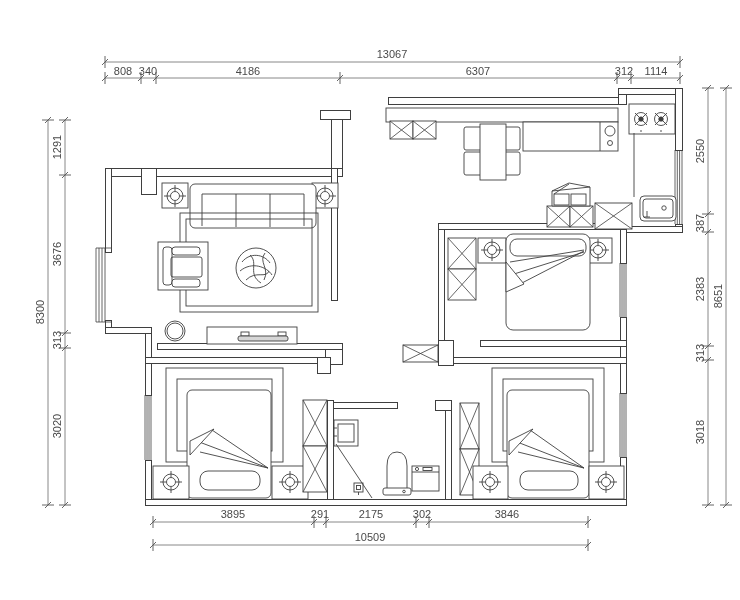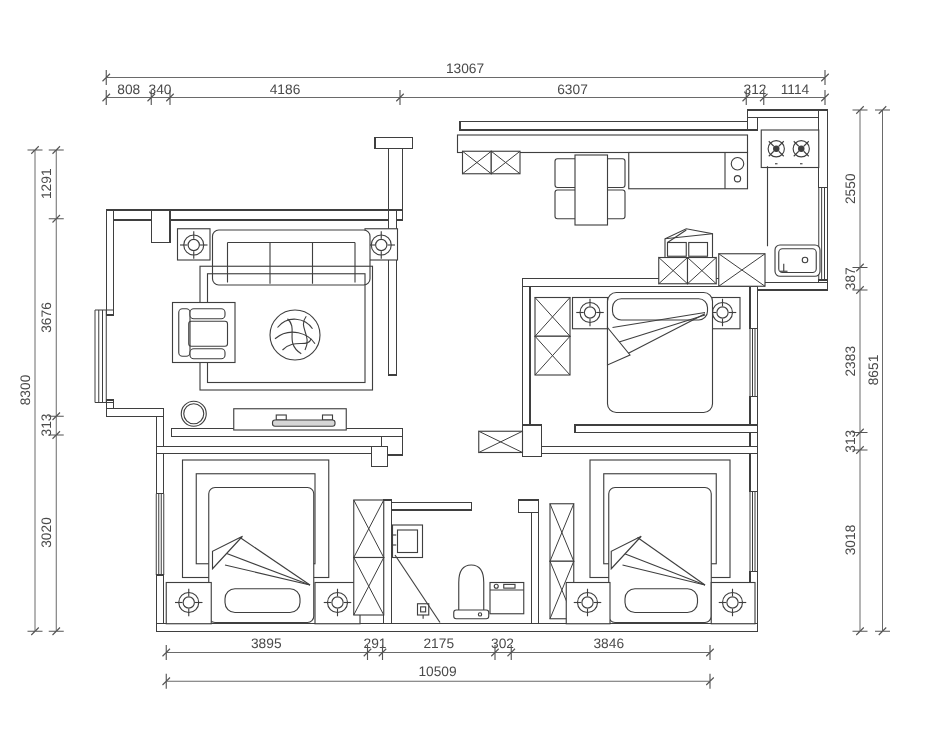--- a/index.html
+++ b/index.html
@@ -1,16 +1,16 @@
 <!DOCTYPE html>
 <html style="--wall: #3f3f3f; --dim: #6a6a6a; --text: #4a4a4a; --bg: #ffffff;"><head>
 <meta charset="utf-8">
 <style>
   html,body{margin:0;padding:0;background:#fff;}
-  .page{width:587px;height:600px;background:var(--bg,#fff);position:relative;font-family:"Liberation Sans",sans-serif;}
+  .page{width:587px;height:600px;background:var(--bg,#fff);position:relative;font-family:"Liberation Sans",sans-serif;padding-left:20px;}
   svg{display:block;}
   
   .wall{fill:#ffffff;stroke:var(--wall,#3f3f3f);stroke-width:1;}
   .walls{shape-rendering:crispEdges;}
   
   .f{fill:none;stroke:var(--wall,#4a4a4a);stroke-width:0.9;}
   .fw{fill:#ffffff;stroke:var(--wall,#4a4a4a);stroke-width:0.9;}
   .glaze{stroke:var(--wall,#4a4a4a);stroke-width:0.8;fill:none;}
   .xline{stroke:var(--wall,#4a4a4a);stroke-width:0.8;fill:none;}
   

